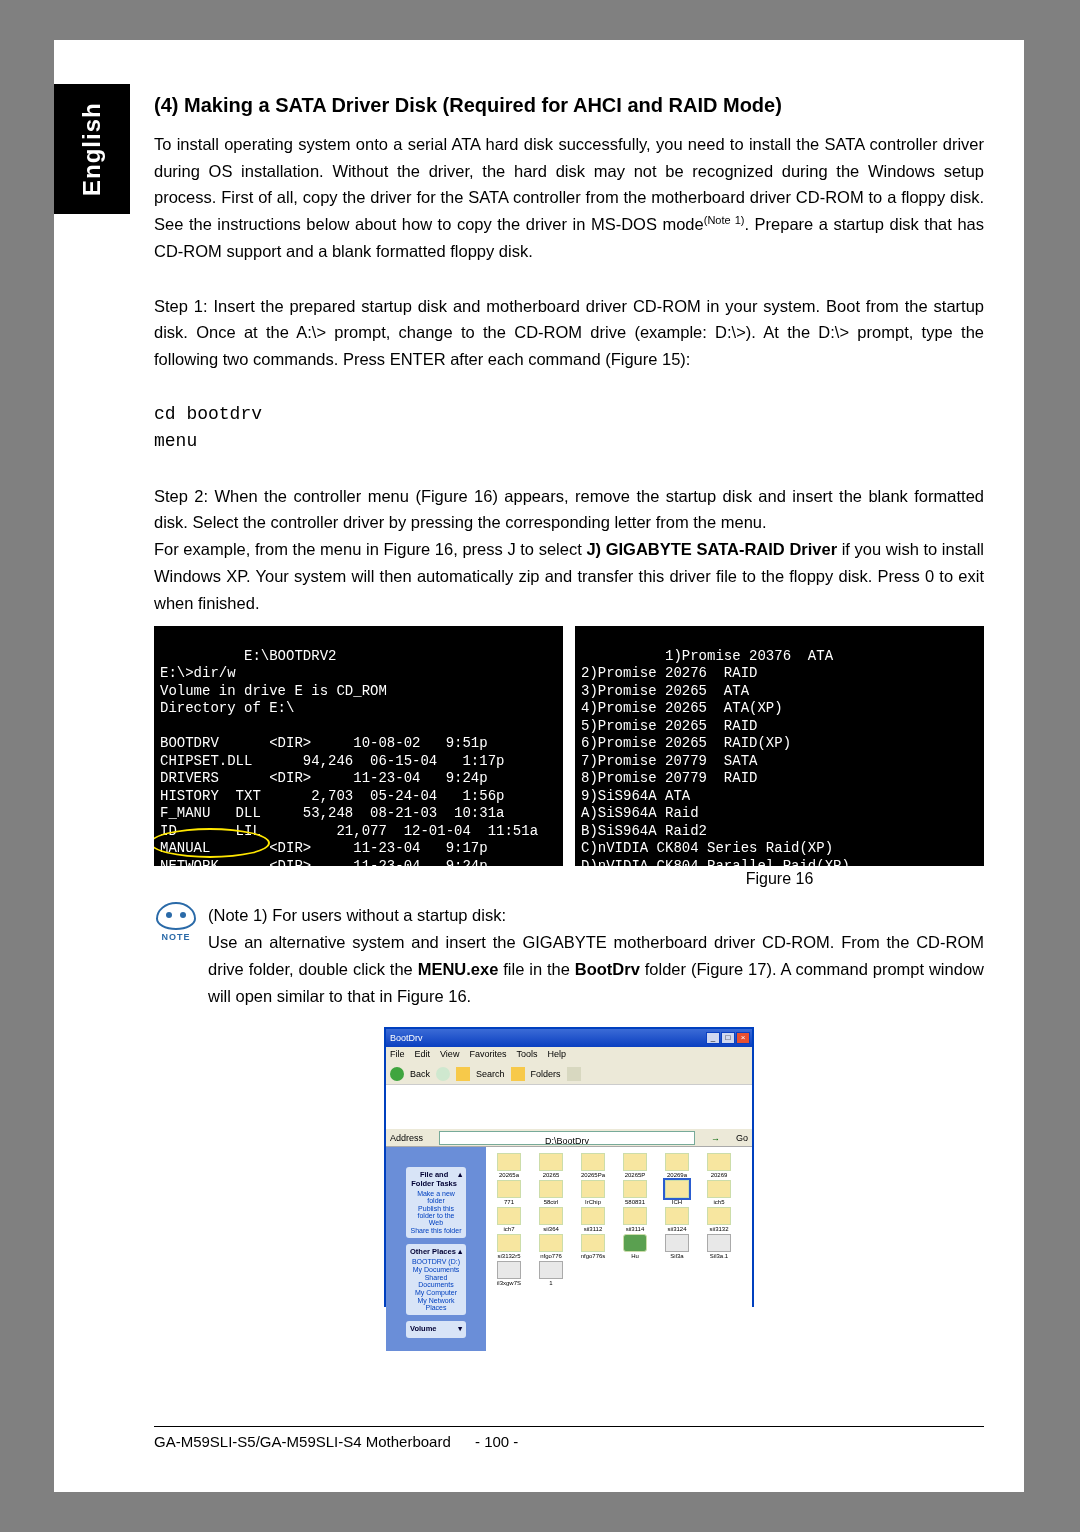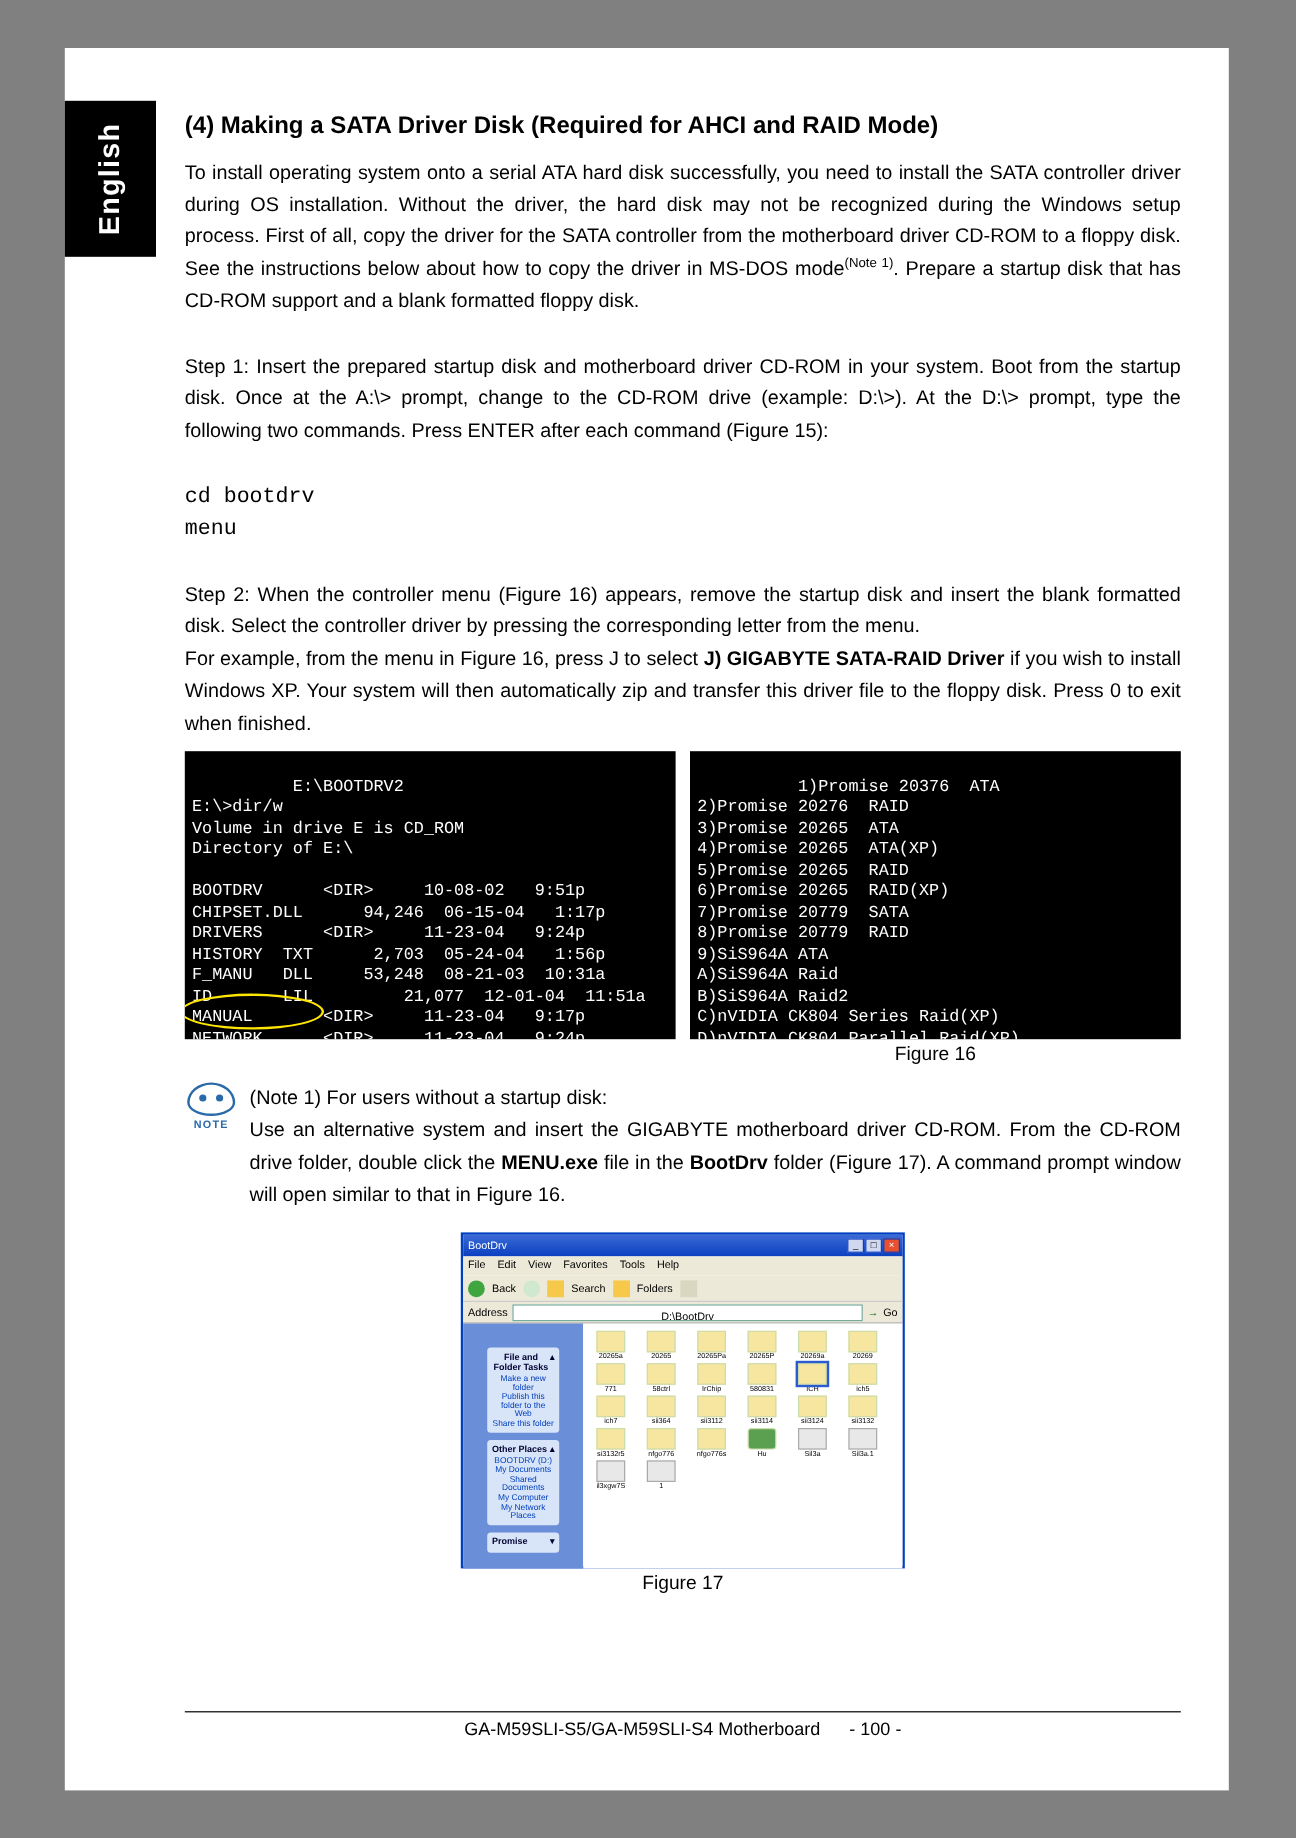--- a/index.html
+++ b/index.html
@@ -126,21 +126,21 @@
   }
   .win-title { color:#fff; font-size:9px; padding-left:2px; }
   .win-ctrls { display:flex; gap:1px; }
   .win-ctrl { width:14px; height:12px; background:#d0d8f0; border:1px solid #0a3fc0; font-size:8px; text-align:center; line-height:10px; }
   .win-ctrl-x { background:#e85030; color:#fff; }
   .win-menubar { height:16px; background:#ece9d8; font-size:9px; padding:2px 4px; display:flex; gap:10px; }
   .win-toolbar { height:22px; background:#ece9d8; border-bottom:1px solid #ccc; display:flex; align-items:center; gap:6px; padding:0 4px; font-size:9px;}
   .tb-circ { width:14px; height:14px; border-radius:50%; }
   .tb-back { background:#3fa53f; } .tb-fwd { background:#cfe8cf; }
   .tb-ico { width:14px; height:14px; background:#f7c94a; }
-  .win-addr { height:18px; background:#ece9d8; font-size:9px; display:flex; align-items:center; padding:0 4px; gap:4px; border-bottom:1px solid #aaa;}
+  .win-addr { height:18px; background:#ece9d8; font-size:9px; display:flex; align-items:center; padding:0 4px; gap:16px; border-bottom:1px solid #aaa;margin-top:44px;}
   .addr-fld { flex:1; background:#fff; border:1px solid #7a9; height:14px; padding:4px 2px; }
   .win-body { display:flex; height:204px; }
   .win-side { width:100px; background:#6a8ed8; padding:20px; font-size:7px; color:#003; }
   .side-pane { background:#d8e4f7; border-radius:3px; margin-bottom:6px; padding:3px 4px; }
   .side-hdr { font-weight:bold; font-size:7.5px; margin-bottom:2px; display:flex; justify-content:space-between;}
   .side-item { color:#0040bf; margin:1px 0; }
   .win-main { flex:1; background:#fff; padding:6px 4px; }
   .folder-grid { display:flex; flex-wrap:wrap; gap:2px 4px; }
   .fld { width:38px; text-align:center; font-size:6px; }
   .fld-ico { width:24px; height:18px; background:#f7e6a0; border:1px solid #cda; margin:0 auto 1px; }
@@ -148,21 +148,21 @@
   .fld-ico-exe { background:#5aa050; border-radius:3px; }
   .fld-ico-file { background:#e8e8e8; border:1px solid #aaa; }
   .footer {
     position: absolute;
     left: 100px;
     bottom: 42px;
     width: 830px;
     border-top: 1px solid #000;
     padding-top: 6px;
     font-size: 15px;
-    text-align: center;
+    text-align: left;
   }
   .footer .pgno { display:inline-block; margin-left: 20px; }
   sup { font-size: 11px; }
 </style>
 </head>
 <body>
 
 <div class="page">
   <div class="black-tab">English</div>
 
@@ -314,21 +314,21 @@
                   <span>▴</span>
                 </div>
               <div class="side-item">BOOTDRV (D:)</div>
               <div class="side-item">My Documents</div>
               <div class="side-item">Shared Documents</div>
               <div class="side-item">My Computer</div>
               <div class="side-item">My Network Places</div>
             </div>
             <div class="side-pane">
               <div class="side-hdr">
-                  <span>Promise</span>
+                  <span>Volume</span>
                   <span>▾</span>
                 </div>
             </div>
           </div>
           <div class="win-main">
             <div class="folder-grid" id="folder-grid">
                 <div class="fld">
                   <div class="fld-ico"></div>
                   <div>20265a</div>
                 </div>

